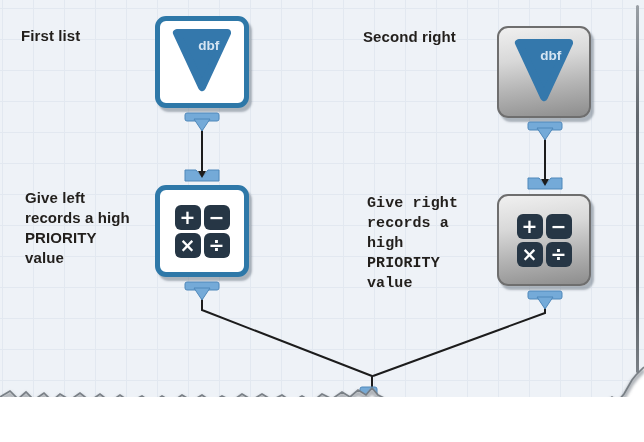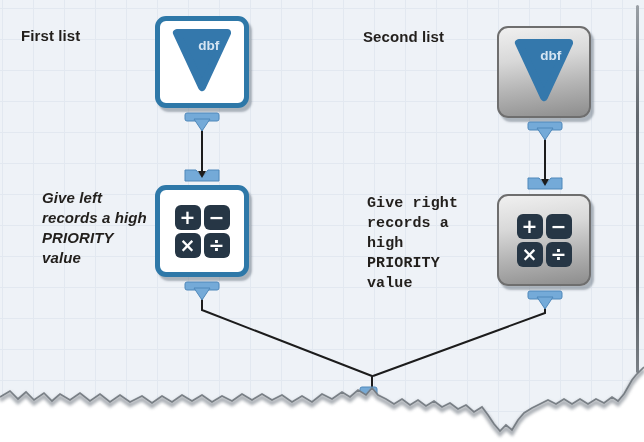--- a/index.html
+++ b/index.html
@@ -1,17 +1,17 @@
 <!DOCTYPE html>
 <html><head>
 <meta charset="utf-8">
 <style>
   html,body{margin:0;padding:0;background:#fff;}
   .canvas{
-    position:relative;width:644px;height:442px;overflow:hidden;
+    position:relative;width:644px;height:397px;overflow:hidden;
     background-color:#eef2f7;
     background-image:
       linear-gradient(to right,#e2e8f0 1px,transparent 1px),
       linear-gradient(to bottom,#e2e8f0 1px,transparent 1px);
     background-size:31px 31px;
     background-position:2px 8px;
     font-family:"Liberation Sans",sans-serif;
   }
   .note{
     position:absolute;color:#221f1c;font-size:15px;font-weight:bold;
@@ -46,22 +46,22 @@
   svg.toplayer{position:absolute;inset:0;pointer-events:none;}
   .wire{fill:none;stroke:#1c1c1c;stroke-width:2;}
   .anchor-fill{fill:#74aad8;stroke:#4f88ba;stroke-width:1;stroke-linejoin:round;}
 </style>
 </head>
 <body>
 
 <div class="canvas">
 
   <div class="note" style="left:21px;top:26px;">First list</div>
-  <div class="note" style="left:363px;top:27px;">Second list</div>
-  <div class="note" style="left:42px;top:188px;width:125px;font-style:italic;">Give left
+  <div class="note" style="left:363px;top:27px;">Second right</div>
+  <div class="note" style="left:25px;top:188px;width:125px;">Give left
 records a high
 PRIORITY
 value</div>
   <div class="note" style="left:367px;top:194px;width:125px;font-family:Liberation Mono, monospace;">Give right
 records a high
 PRIORITY
 value</div>
 
   <div class="tool blue" style="left:155px;top:16px;">
     <svg class="dbf" viewBox="0 0 64 68">

